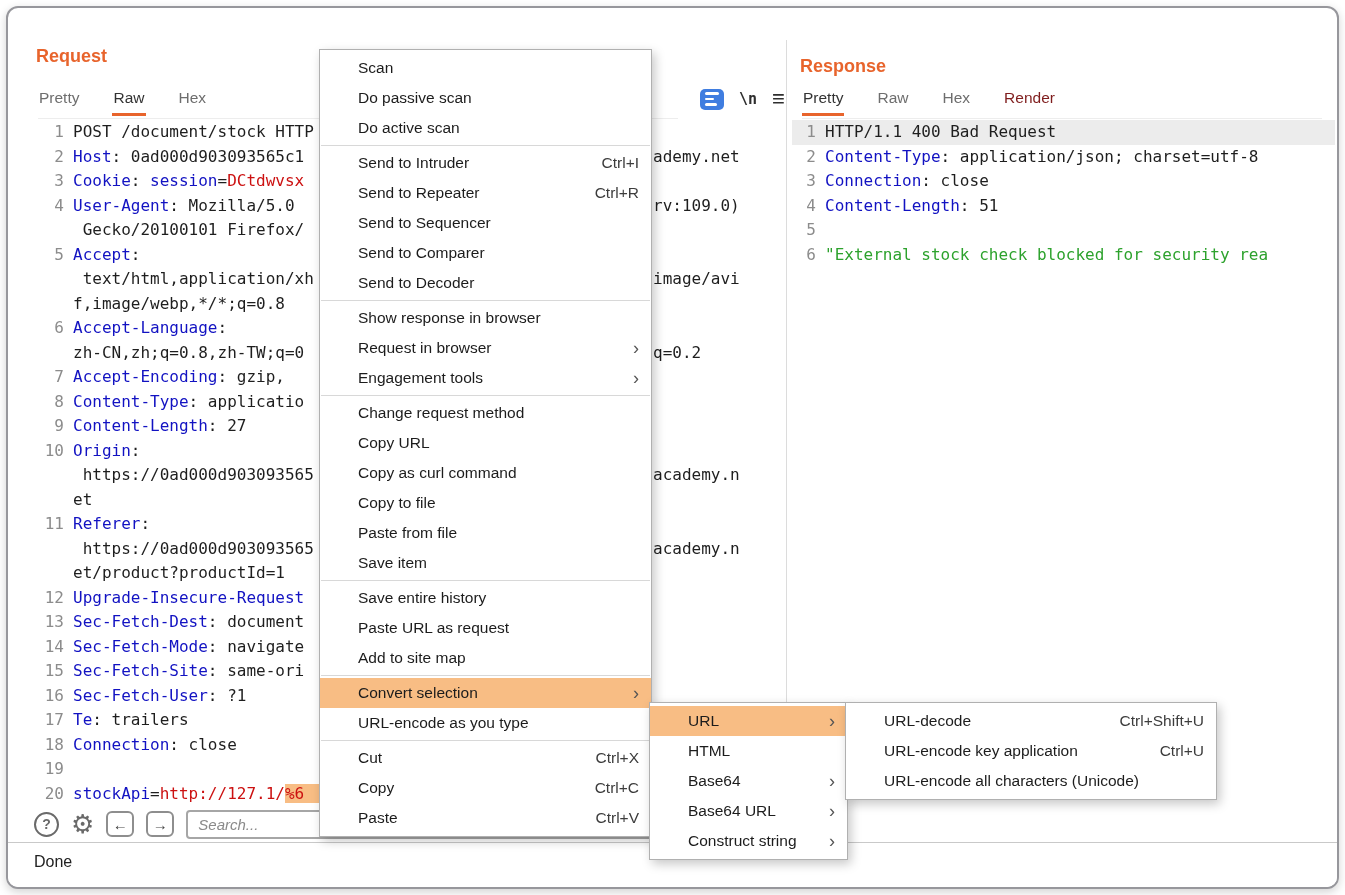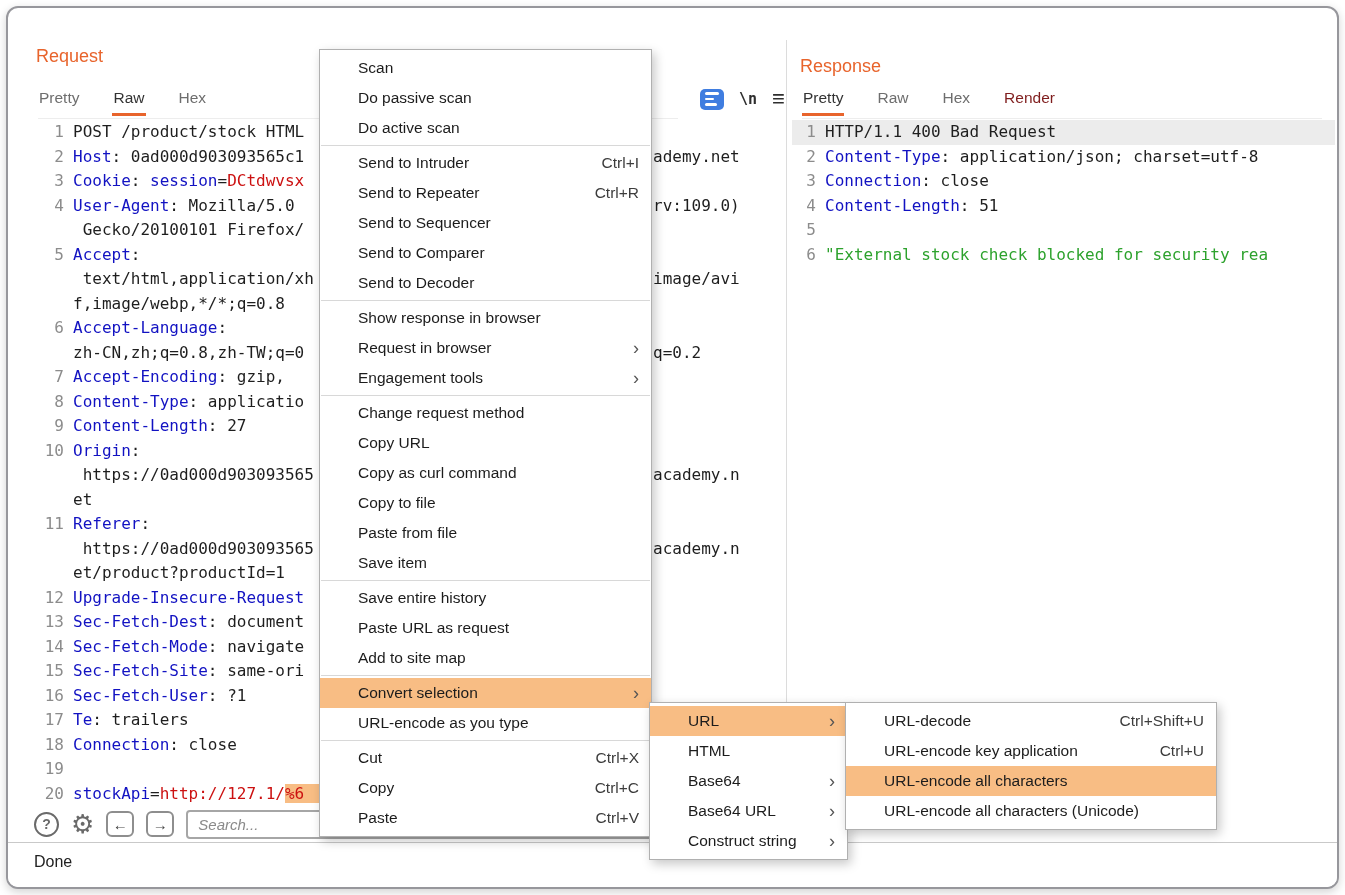--- a/index.html
+++ b/index.html
@@ -2,21 +2,21 @@
 <html><head>
 <meta charset="utf-8">
 <style>
   html,body{margin:0;padding:0;width:1345px;height:895px;background:#ffffff;overflow:hidden;}
   .window{
     position:absolute;left:6px;top:6px;width:1329px;height:879px;
     background:#fff;border:2px solid #97979c;border-radius:12px;
     box-shadow:0 3px 10px rgba(0,0,0,.18);overflow:hidden;
     font-family:"Liberation Sans",sans-serif;color:#1e1e1e;
   }
-  .panel-title{position:absolute;font-size:18px;font-weight:normal;color:#e8642c;}
+  .panel-title{position:absolute;font-size:18px;font-weight:bold;color:#e8642c;}
   #req-title{left:28px;top:38px;}
   #resp-title{left:792px;top:48px;}
 
   .tab-row{position:absolute;top:76px;height:34px;display:flex;gap:32px;
     font-size:15.5px;border-bottom:1px solid #ededed;align-items:flex-start;}
   #req-tabs{left:30px;width:640px;}
   #resp-tabs{left:794px;width:520px;}
   .tab{padding:5px 1px 6px;color:#6e6e6e;cursor:default;white-space:nowrap;}
   .tab.active{color:#333;border-bottom:3px solid #e8642c;font-weight:normal;}
   .tab.disabled{color:#7f1d1d;}
@@ -97,21 +97,21 @@
     <span class="pretty-icon">
         <i></i>
         <i></i>
         <i></i>
       </span>
     <span class="glyph-icon">\n</span>
     <span class="burger-icon">≡</span>
   </div>
 
   <div class="editor" id="req-editor">
-      <div class="erow"><span class="lnum">1</span><span class="ltext"><span class="p">POST /product/stock HTML</span></span></div>
+      <div class="erow"><span class="lnum">1</span><span class="ltext"><span class="p">POST /document/stock HTTP</span></span></div>
       <div class="erow"><span class="lnum">2</span><span class="ltext"><span class="h">Host</span><span class="p">: </span><span class="p">0ad000d903093565c1</span><span class="rfrag">ademy.net</span></span></div>
       <div class="erow"><span class="lnum">3</span><span class="ltext"><span class="h">Cookie</span><span class="p">: </span><span class="h">session</span><span class="p">=</span><span class="v">DCtdwvsx</span></span></div>
       <div class="erow"><span class="lnum">4</span><span class="ltext"><span class="h">User-Agent</span><span class="p">: </span><span class="p">Mozilla/5.0 </span><span class="rfrag">rv:109.0)</span></span></div>
       <div class="erow"><span class="lnum"></span><span class="ltext"><span class="p"> Gecko/20100101 Firefox/</span></span></div>
       <div class="erow"><span class="lnum">5</span><span class="ltext"><span class="h">Accept</span><span class="p">:</span></span></div>
       <div class="erow"><span class="lnum"></span><span class="ltext"><span class="p"> text/html,application/xh</span><span class="rfrag">image/avi</span></span></div>
       <div class="erow"><span class="lnum"></span><span class="ltext"><span class="p">f,image/webp,*/*;q=0.8</span></span></div>
       <div class="erow"><span class="lnum">6</span><span class="ltext"><span class="h">Accept-Language</span><span class="p">:</span></span></div>
       <div class="erow"><span class="lnum"></span><span class="ltext"><span class="p">zh-CN,zh;q=0.8,zh-TW;q=0</span><span class="rfrag">q=0.2</span></span></div>
       <div class="erow"><span class="lnum">7</span><span class="ltext"><span class="h">Accept-Encoding</span><span class="p">: </span><span class="p">gzip, </span></span></div>
@@ -280,21 +280,18 @@
     </div>
   <div class="menu" id="menu-url">
       <div class="mitem">
         <span class="mlabel">URL-decode</span>
         <span class="mshort">Ctrl+Shift+U</span>
       </div>
       <div class="mitem">
         <span class="mlabel">URL-encode key application</span>
         <span class="mshort">Ctrl+U</span>
       </div>
-      <div class="mitem hl">
-        <span class="mlabel">URL-encode all characters</span>
-      </div>
       <div class="mitem">
         <span class="mlabel">URL-encode all characters (Unicode)</span>
       </div>
     </div>
 
 </div>
 
 </body></html>

